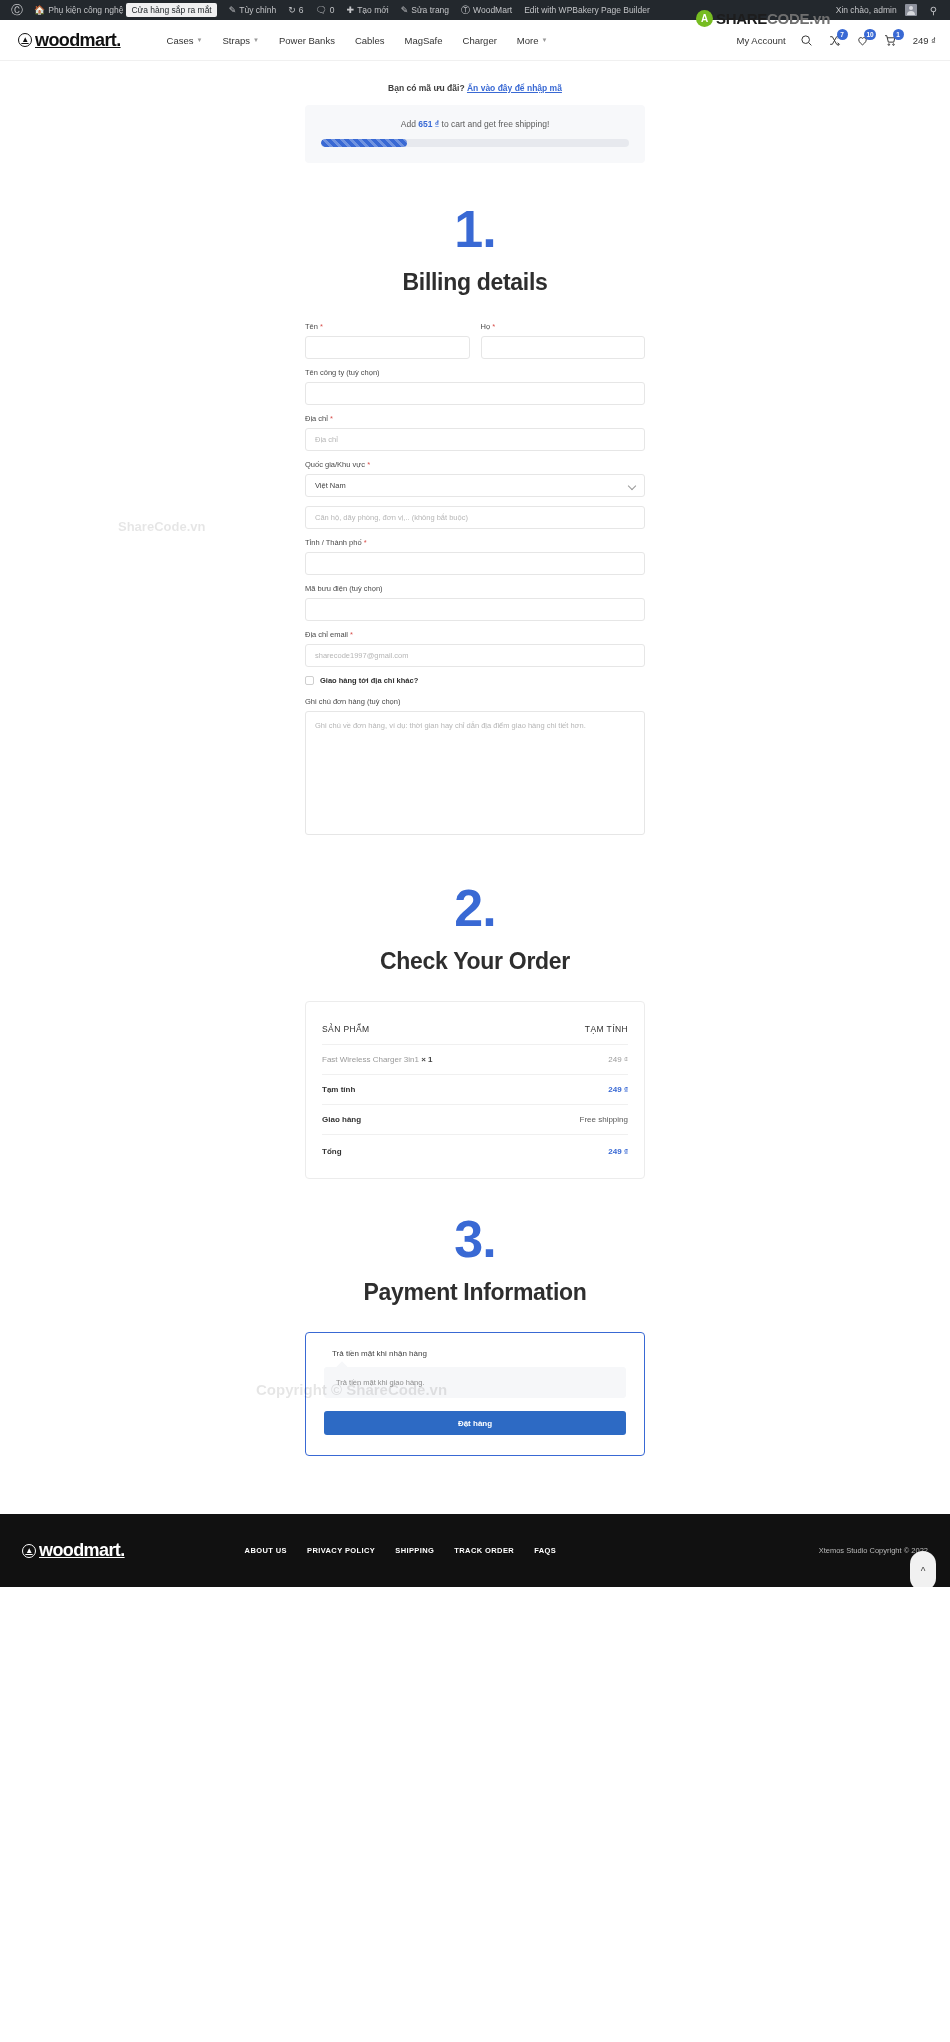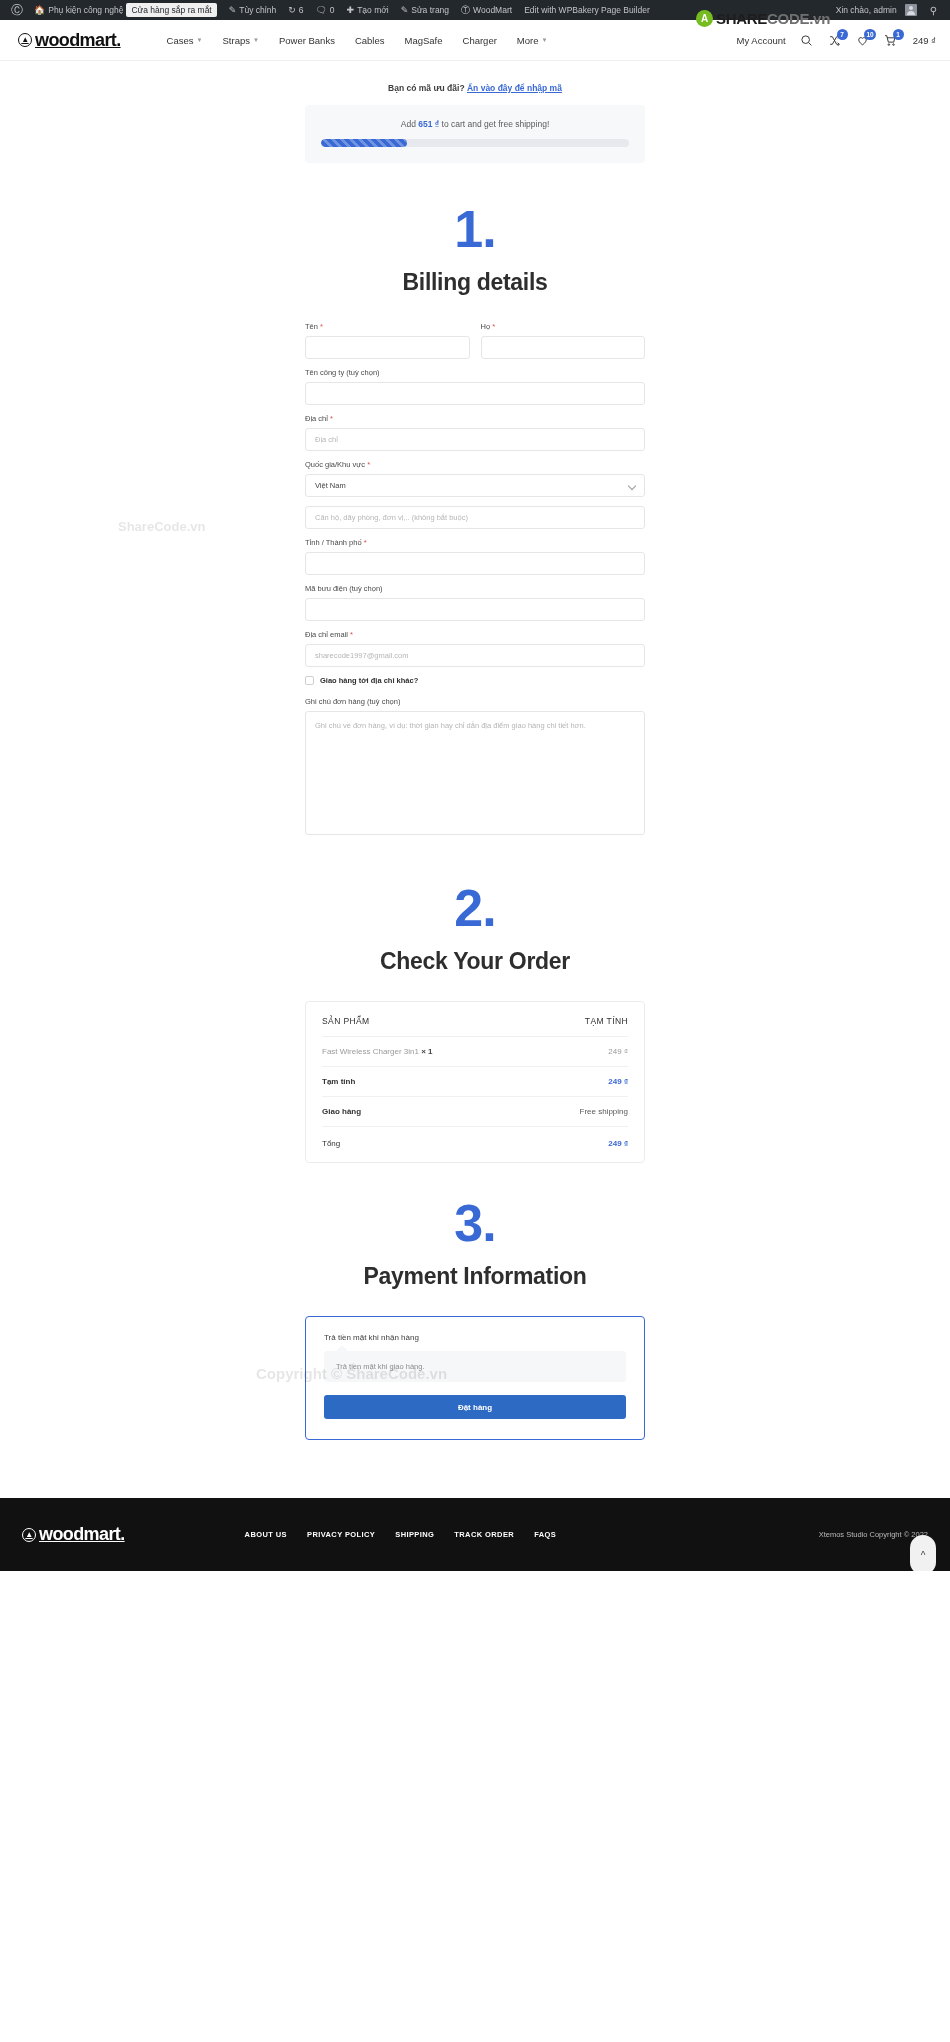--- a/index.html
+++ b/index.html
@@ -257,21 +257,21 @@
     font-family: "Liberation Sans", sans-serif;
     line-height: 1.5;
   }
   .ta::placeholder { color: #b6b6b6; }
 
   
   .order-box {
     width: 340px; margin: 0 auto;
     border: 1px solid #ececec;
     border-radius: 4px;
-    padding: 0 16px;
+    padding: 8px 16px;
   }
   .order-table { width: 100%; border-collapse: collapse; }
   .order-table th, .order-table td {
     padding: 10px 0;
     font-size: 8px;
     text-align: left;
     border-bottom: 1px solid #f0f0f0;
     vertical-align: middle;
   }
   .order-table th {
@@ -282,32 +282,32 @@
     padding: 14px 0 10px;
   }
   .order-table th.r, .order-table td.r { text-align: right; }
   .prod-name { color: #9a9a9a; font-size: 7.5px; }
   .prod-name b { color: #444; }
   .prod-price { color: #9a9a9a; font-size: 7.5px; }
   .lbl-strong { font-weight: 700; color: #333; font-size: 7.5px; }
   .val-blue { color: #3969d4; font-weight: 700; font-size: 7.5px; }
   .val-plain { color: #5a5a5a; font-size: 7.5px; }
   .tr-total td { border-bottom: none; padding: 12px 0 14px; }
-  .total-lbl { font-weight: 400; color: #333; font-size: 8.5px; }
+  .total-lbl { font-weight: 700; color: #333; font-size: 8.5px; }
   .total-val { color: #3969d4; font-weight: 700; font-size: 9.5px; }
 
   
   .pay-box {
     width: 340px; margin: 0 auto;
     border: 1px solid #3969d4;
     border-radius: 4px;
     padding: 16px 18px 20px;
   }
   .pay-title {
-    font-size: 8px; color: #3e3e3e; margin-bottom: 9px;
+    font-size: 8px; color: #3e3e3e; margin-bottom: 9px; margin-left: 8px;
   }
   .pay-desc {
     background: #f6f7f9;
     border-radius: 3px;
     padding: 11px 12px;
     font-size: 7.5px;
     color: #8c8c8c;
     position: relative;
   }
   .pay-desc::before {

